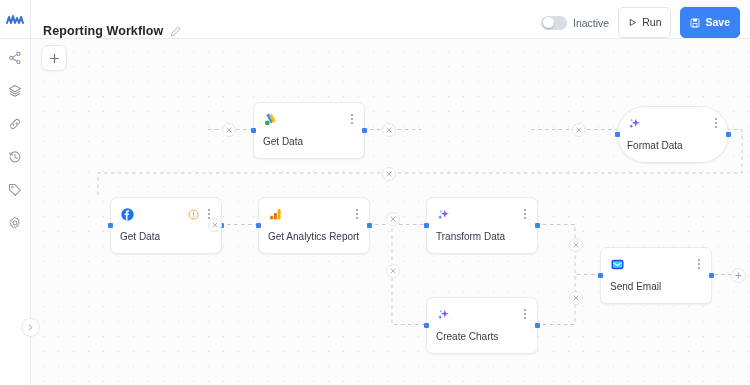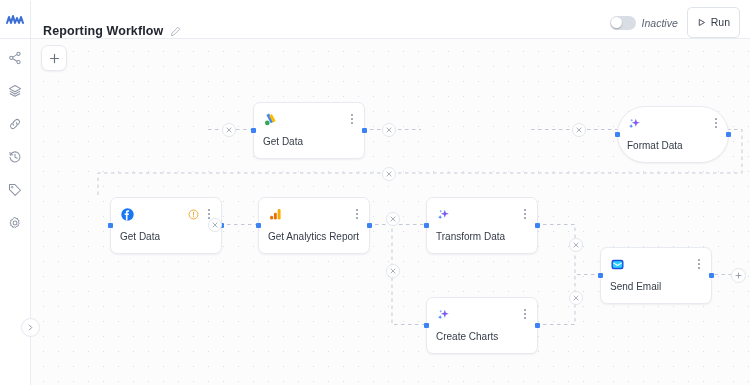--- a/index.html
+++ b/index.html
@@ -19,21 +19,21 @@
   }
   .brand{
     width:30px;height:37px;display:flex;align-items:center;justify-content:center;
     border-right:1px solid #e9ecf1;flex:0 0 30px;
   }
   .title-wrap{display:flex;align-items:center;gap:7px;padding-left:12px;flex:1;}
   .wf-title{font-size:12.5px;font-weight:600;color:#22262f;letter-spacing:.1px;}
   .edit-icon{display:flex;align-items:center;opacity:.75;}
   .top-right{display:flex;align-items:center;gap:9px;padding-right:10px;}
 
-  .toggle-group{display:flex;align-items:center;gap:6px;font-style:italic;}
+  .toggle-group{display:flex;align-items:center;gap:6px;}
   .toggle{
     width:26px;height:14px;border-radius:8px;background:#d9dde4;
     position:relative;flex:0 0 26px;
   }
   .toggle .knob{
     position:absolute;left:1.5px;top:1.5px;width:11px;height:11px;border-radius:50%;
     background:#ffffff;box-shadow:0 1px 1.5px rgba(16,24,40,.28);
   }
   .toggle-label{font-size:10.5px;color:#5a6270;}
 
@@ -140,20 +140,28 @@
           <div class="knob"></div>
         </div>
         <span class="toggle-label">Inactive</span>
       </div>
       <div class="btn">
         <svg width="9" height="9" viewBox="0 0 12 12">
           <path d="M3 2 L10 6 L3 10 Z" fill="none" stroke="#3d4characters" stroke-width="1.2" stroke-linejoin="round" style="stroke:#39404c"></path>
         </svg>
         <span>Run</span>
       </div>
+      <div class="btn primary">
+        <svg width="10" height="10" viewBox="0 0 14 14">
+          <rect x="1.4" y="1.4" width="11.2" height="11.2" rx="1.6" fill="none" stroke="#ffffff" stroke-width="1.2"></rect>
+          <rect x="4.3" y="1.4" width="5.4" height="3.6" fill="#ffffff"></rect>
+          <rect x="4.3" y="7.6" width="5.4" height="5" fill="none" stroke="#ffffff" stroke-width="1.1"></rect>
+        </svg>
+        <span>Save</span>
+      </div>
     </div>
   </div>
 
   <div class="rail">
     <div class="rail-btn">
       <svg width="14" height="14" viewBox="0 0 18 18">
         <circle cx="13.5" cy="3.6" r="2.1" fill="none" stroke="#8b93a3" stroke-width="1.3"></circle>
         <circle cx="4.2" cy="8.8" r="2.1" fill="none" stroke="#8b93a3" stroke-width="1.3"></circle>
         <circle cx="13.5" cy="14.2" r="2.1" fill="none" stroke="#8b93a3" stroke-width="1.3"></circle>
         <path d="M6.1 7.8 L11.6 4.6 M6.1 9.9 L11.6 13.2" stroke="#8b93a3" stroke-width="1.3" fill="none"></path>

